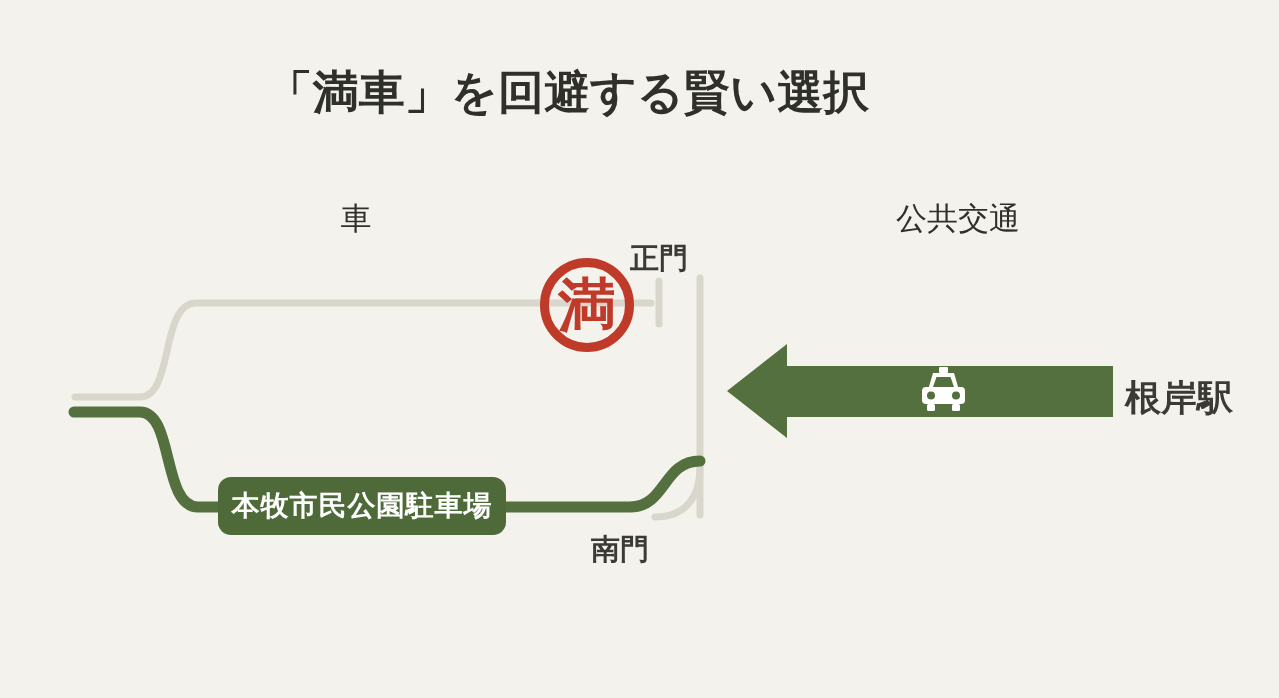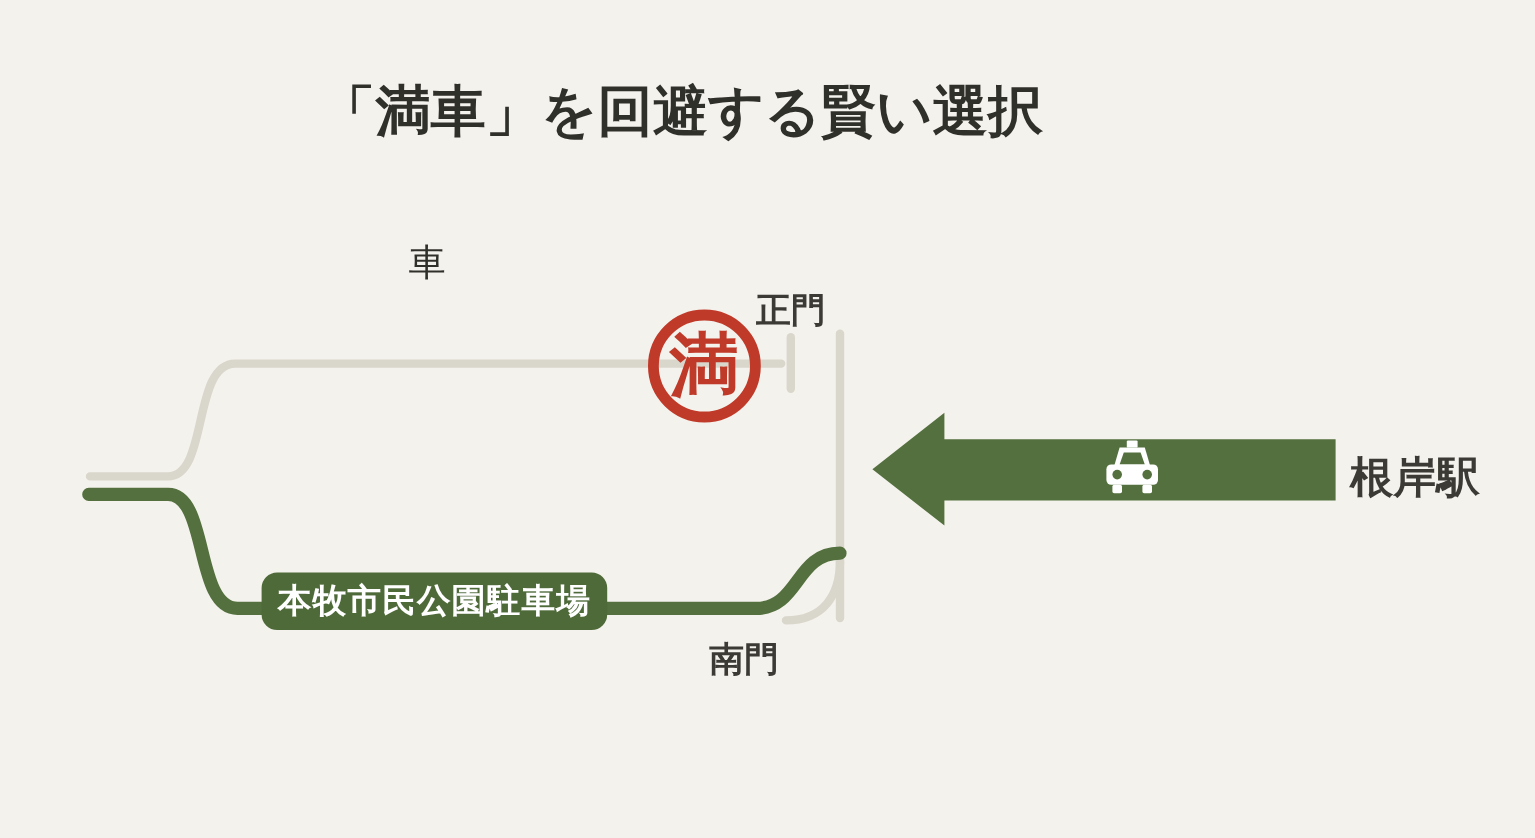--- a/index.html
+++ b/index.html
@@ -62,21 +62,21 @@
     font-size:29px;
     font-weight:800;
     color:var(--c-gate_text);
     white-space:nowrap;
   }
   .gate-label.main{left:630px;top:239px;text-align:right;}
   .gate-label.south{left:591px;top:530px;}
   .parking-badge{
     position:absolute;
     left:218px;top:477px;
-    width:288px;height:48px;
+    width:288px;height:58px;
     background:var(--c-badge_green);
     border-radius:13px;
     display:flex;align-items:center;justify-content:center;
     color:var(--c-white);
     font-size:28px;
     font-weight:800;
     letter-spacing:1px;
     white-space:nowrap;
   }
   .station-label{
@@ -89,20 +89,21 @@
   }
 </style>
 </head>
 <body>
 
 <div class="canvas">
 
   <div class="page-title">「満車」を回避する賢い選択</div>
 
   <div class="section-label car">車</div>
+  <div class="section-label transit">公共交通</div>
 
   <svg class="map-layer" width="1279" height="698" viewBox="0 0 1279 698">
 
     <path d="M 75 397 H 140 C 174 397 160 303 196 303 H 651" fill="none" style="stroke:var(--c-road_gray)" stroke-width="7" stroke-linecap="round"></path>
 
     <line x1="659" y1="281" x2="659" y2="324" style="stroke:var(--c-road_gray)" stroke-width="7" stroke-linecap="round"></line>
 
     <line x1="700" y1="278" x2="700" y2="515" style="stroke:var(--c-road_gray)" stroke-width="7" stroke-linecap="round"></line>
 
     <path d="M 700 468 C 700 496 686 517 655 517" fill="none" style="stroke:var(--c-road_gray)" stroke-width="7" stroke-linecap="round"></path>

